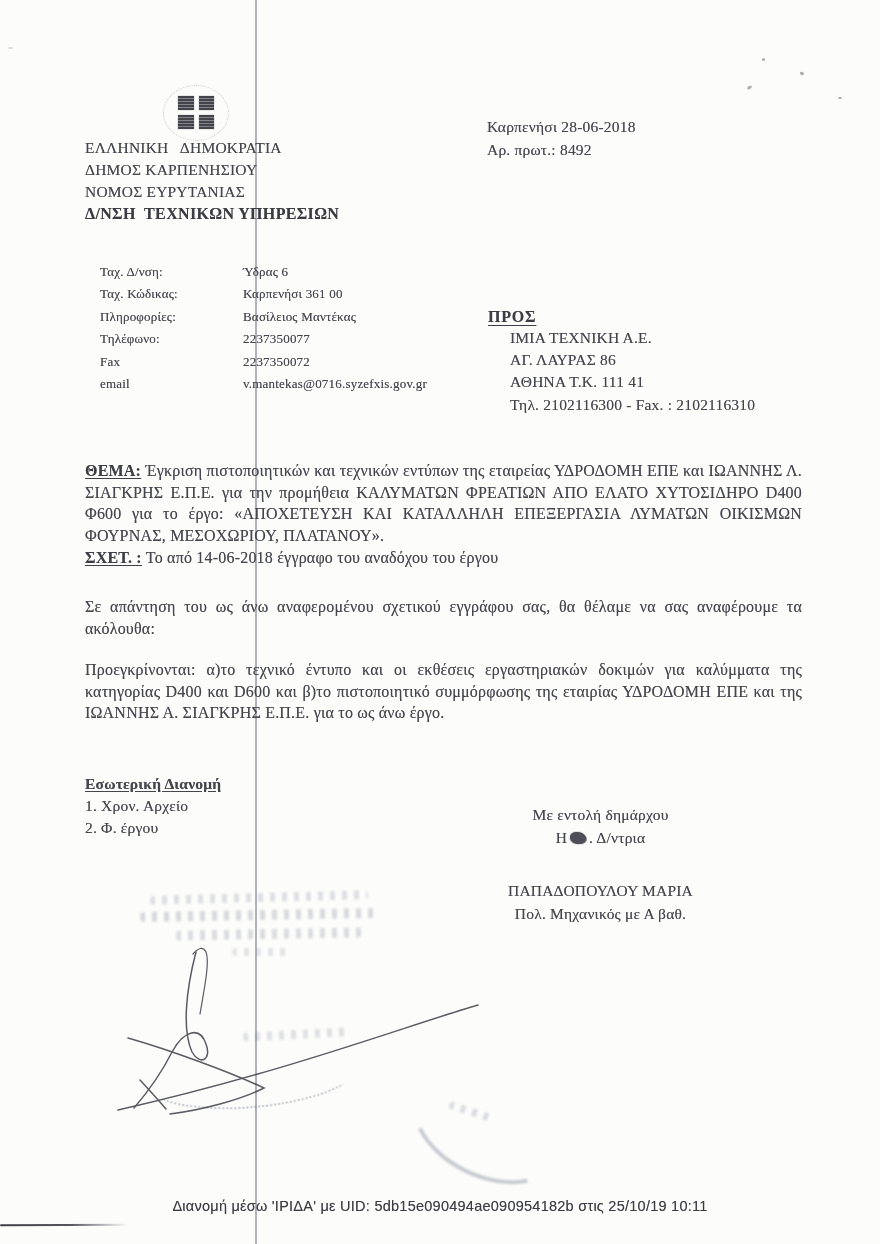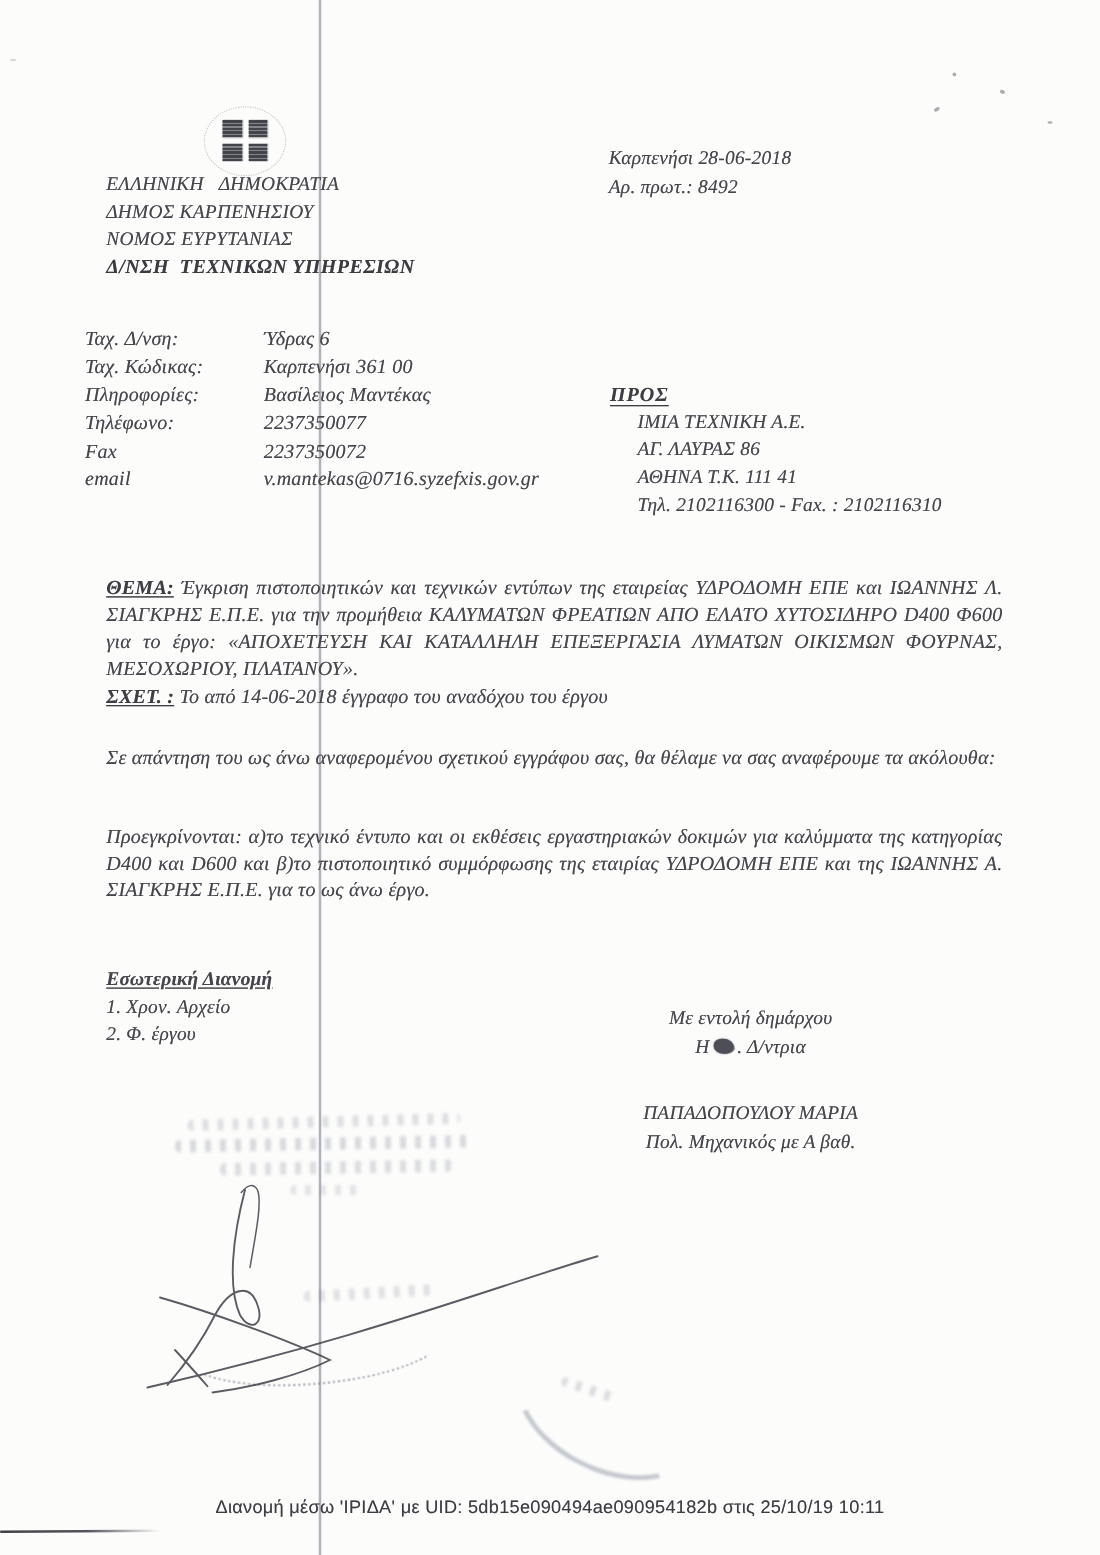--- a/index.html
+++ b/index.html
@@ -2,21 +2,21 @@
 <html lang="el"><head>
 <meta charset="utf-8">
 <style>
   html,body{margin:0;padding:0;background:#e8e8e8;}
   .page{
     position:relative; width:880px; height:1244px; margin:0 auto;
     background:#fcfcfb; overflow:hidden;
     font-family:"Liberation Serif","DejaVu Serif",serif;
     color:#45454d;
   }
-  .txt{ text-shadow:0 0 .5px rgba(70,70,80,.55); letter-spacing:.2px;font-style:italic; }
+  .txt{ text-shadow:0 0 .5px rgba(70,70,80,.55); letter-spacing:.2px; }
   .abs{ position:absolute; }
   .pre{ white-space:pre-wrap; }
 
   
   .fold-line{ left:255px; top:0; bottom:0; width:1.6px;
     background:linear-gradient(#b6b9c2, #8e929d 28%, #989eа8 55%, #8f939e 78%, #b2b5be);
     background-color:#969aa5; opacity:.75; }
   .bottom-scan-line{ left:0; top:1224px; width:128px; height:2.4px;
     background:linear-gradient(90deg,#3f3f46,#55555e 55%,rgba(85,85,94,0));
     border-radius:2px; transform:rotate(-.3deg); }
@@ -31,21 +31,21 @@
   .cross span{ display:block;
     background:repeating-linear-gradient(0deg,#34343b 0 2px,#7a7a82 2px 3px);
     box-shadow:0 0 1px rgba(50,50,60,.6); }
 
   
   .header-block{ left:85px; top:137px; font-size:15.5px; line-height:22px; }
   .header-block .b{ font-weight:bold; font-size:16px; letter-spacing:.35px; color:#3b3b42; }
 
   .date-block{ left:487px; top:116px; font-size:15.5px; line-height:22.5px; }
 
-  .contact-block{ left:68px; top:261px; font-size:16px; line-height:22.4px; }
+  .contact-block{ left:100px; top:261px; font-size:13px; line-height:22.4px; }
   .contact-row{ display:flex; }
   .contact-row .lbl{ width:143px; flex:none; }
 
   .pros-heading{ left:477px; top:308px; font-size:16px; font-weight:bold;
     text-decoration:underline; text-underline-offset:3px; letter-spacing:.8px; color:#3d3d45;margin-left:11px; }
   .recipient-block{ left:510px; top:327px; font-size:15.5px; line-height:22.2px; }
 
   .para{ left:85px; width:717px; font-size:16px; text-align:justify;margin-top:12px; }
   .subject-block{ top:448px; line-height:21.6px; }
   .rel-line{ top:535px; line-height:21.6px; text-align:left; }

